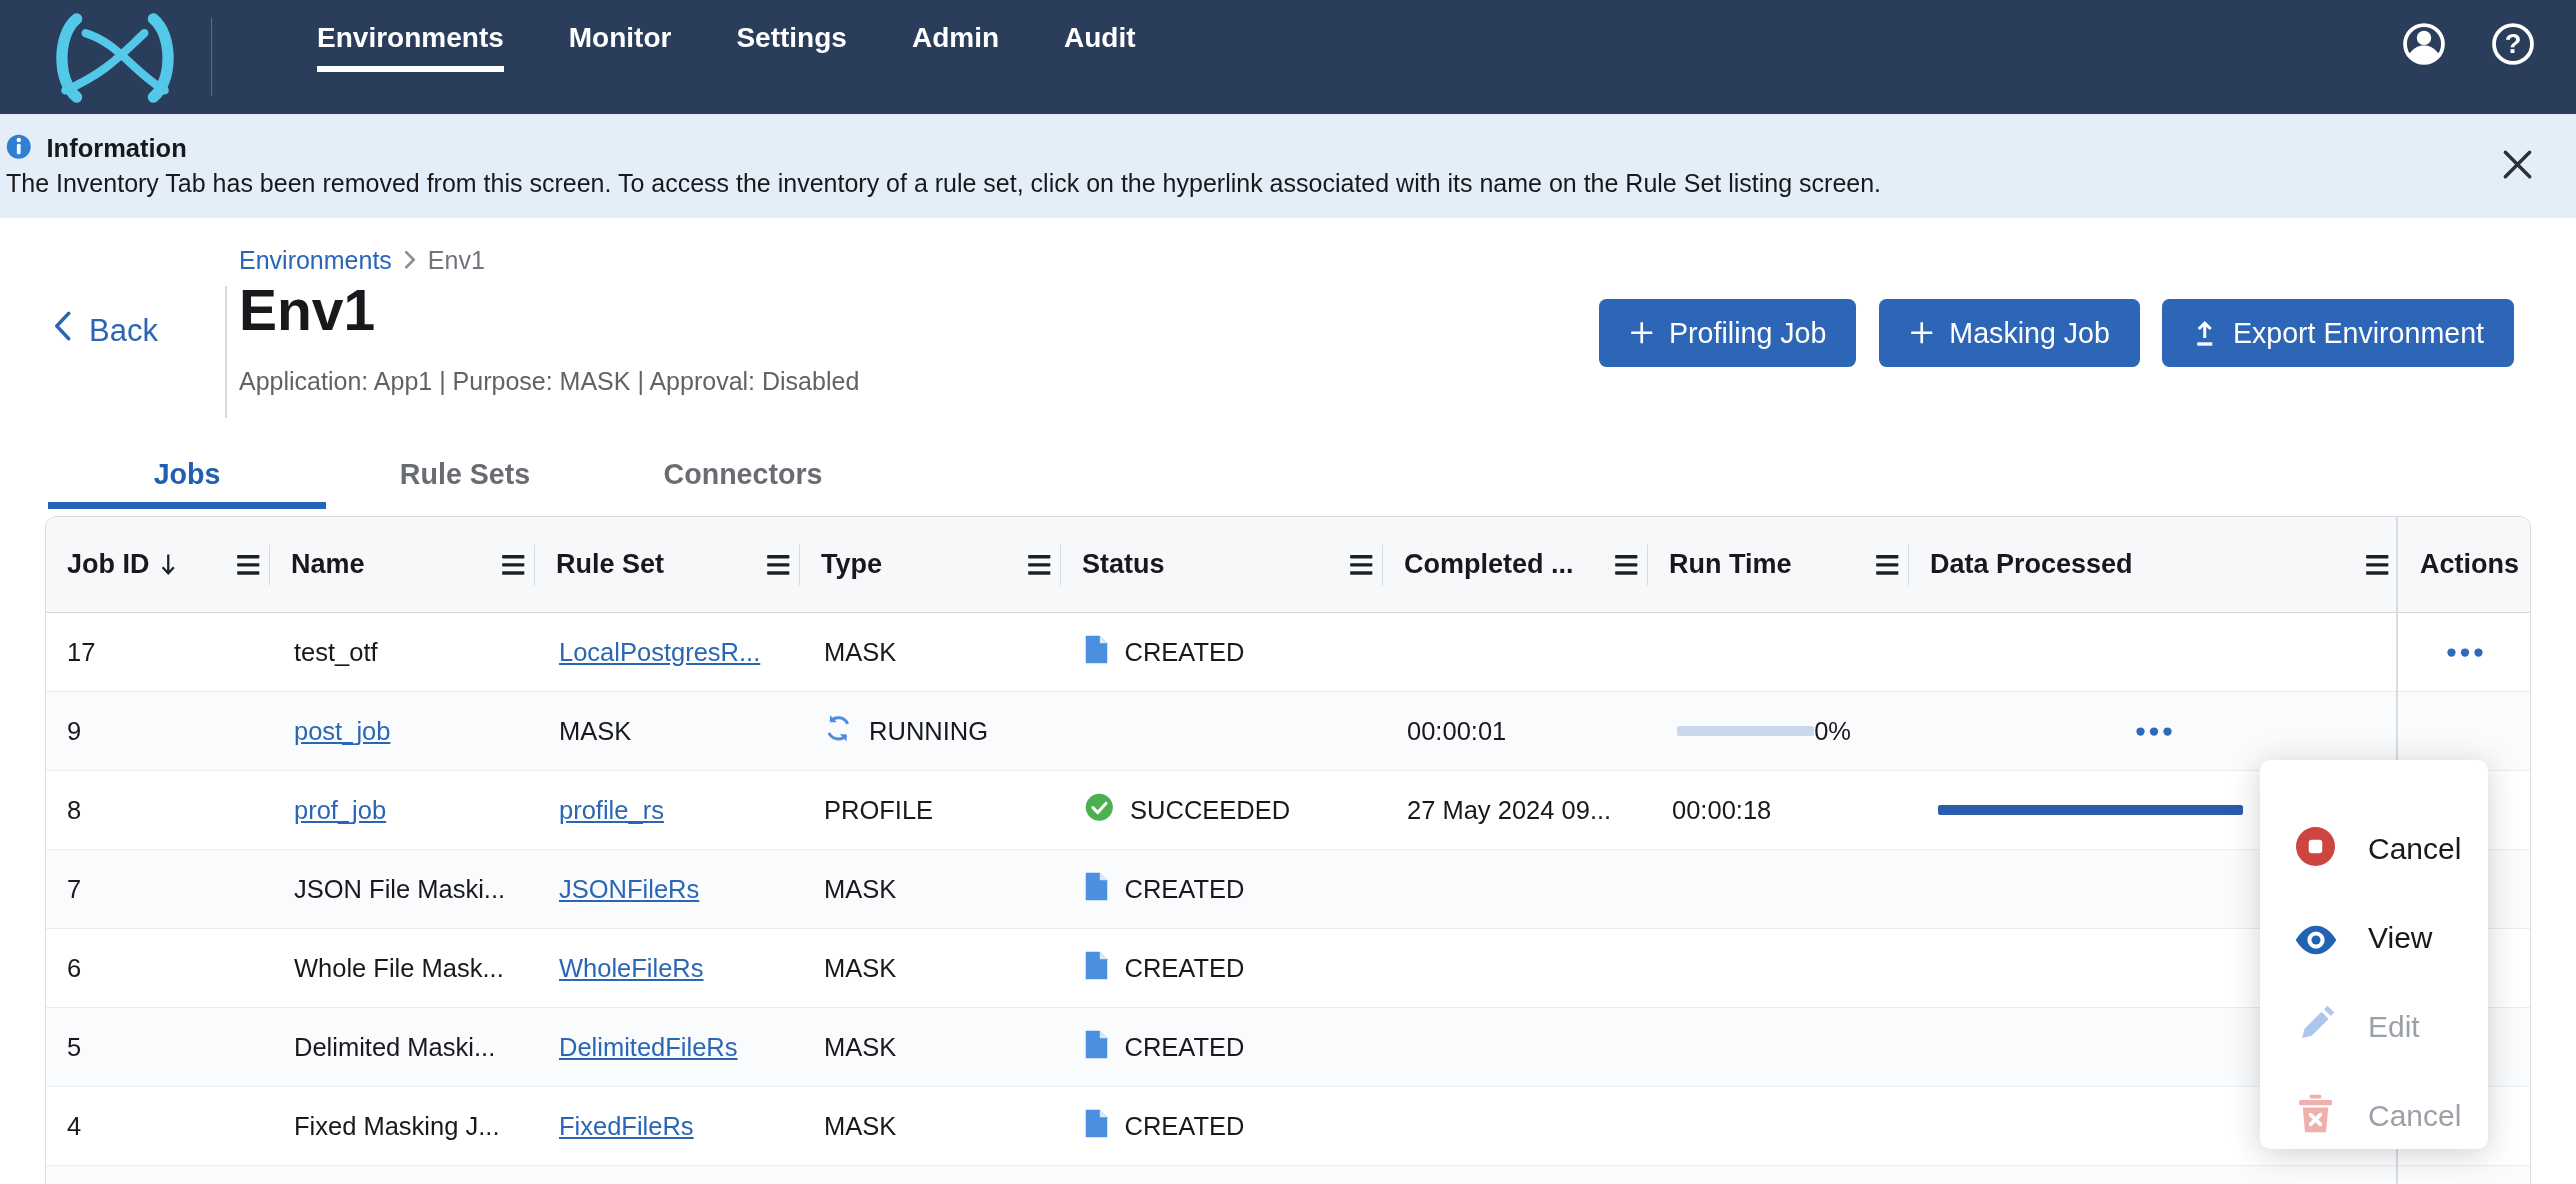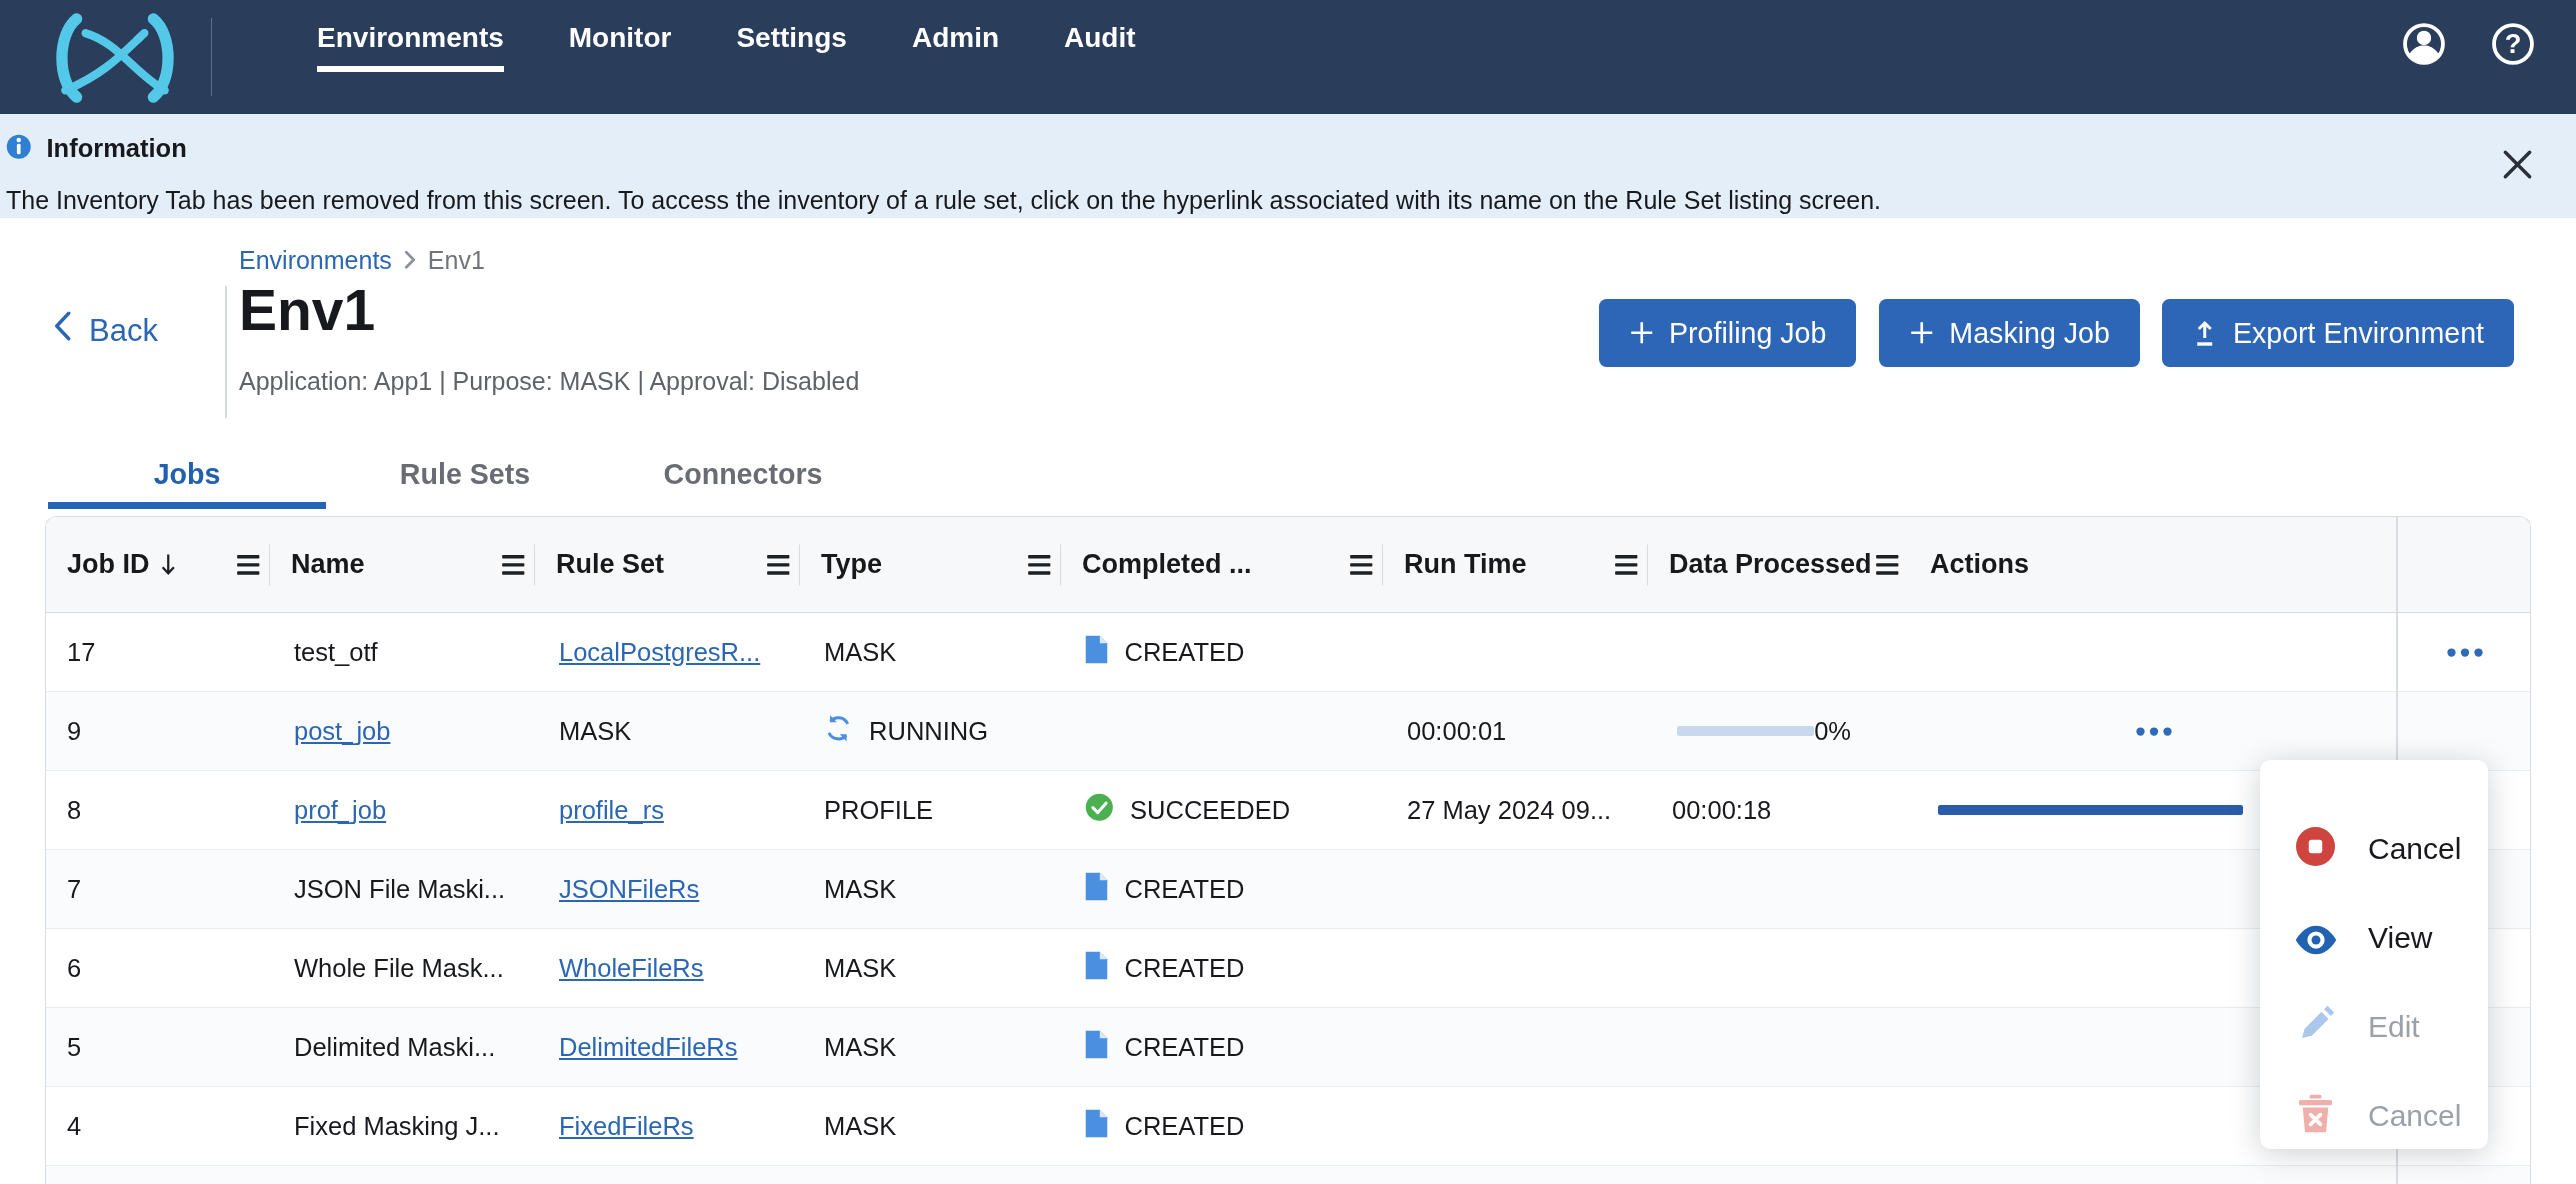--- a/index.html
+++ b/index.html
@@ -21,21 +21,21 @@
     padding-bottom:12px; border-bottom:6px solid transparent; cursor:pointer; }
   .nav-item.active { border-bottom-color:#fff; }
   .nav-icons { margin-left:auto; display:flex; align-items:center; gap:45px; margin-top:-22.5px; }
   .nav-icons span { display:block; cursor:pointer; }
 
   
   .banner { position:absolute; left:0; top:114px; width:2576px; height:104px;
     background:#e4eef9; padding:19.5px 0 0 6px; }
   .banner-head { display:flex; align-items:center; gap:15px; }
   .banner-title { font-size:25.5px; font-weight:700; color:#17191c; }
-  .banner-msg { margin-top:23px; font-size:25px; color:#17191c; }
+  .banner-msg { margin-top:6px; font-size:25px; color:#17191c; }
   .banner-close { position:absolute; right:41px; top:33px; background:none; border:none; cursor:pointer; }
 
   
   .breadcrumb { position:absolute; left:239px; top:246px; display:flex; align-items:center; gap:12px; font-size:25px; }
   .breadcrumb a { color:#2a66b4; text-decoration:none; cursor:pointer; }
   .crumb-current { color:#70757c; }
   .back { position:absolute; left:53px; top:311px; display:flex; align-items:flex-end; gap:18px;
     color:#2a66b4; font-size:31px; font-weight:500; cursor:pointer; }
   .vdivider { position:absolute; left:225px; top:286px; width:1.5px; height:132px; background:#d4d7dc; }
   .page-title { position:absolute; left:239px; top:277px; font-size:57px; font-weight:600; color:#17191c; }
@@ -258,20 +258,32 @@
             <svg width="22.5" height="20" viewBox="0 0 30 27">
               <g fill="#1d2125">
                 <rect width="30" height="4.6" rx="1"></rect>
                 <rect y="11" width="30" height="4.6" rx="1"></rect>
                 <rect y="22" width="30" height="4.6" rx="1"></rect>
               </g>
             </svg>
           </span>
         </div>
         <div class="th">
+          <span class="lbl">Status</span>
+          <span class="burger">
+            <svg width="22.5" height="20" viewBox="0 0 30 27">
+              <g fill="#1d2125">
+                <rect width="30" height="4.6" rx="1"></rect>
+                <rect y="11" width="30" height="4.6" rx="1"></rect>
+                <rect y="22" width="30" height="4.6" rx="1"></rect>
+              </g>
+            </svg>
+          </span>
+        </div>
+        <div class="th">
           <span class="lbl">Completed ...</span>
           <span class="burger">
             <svg width="22.5" height="20" viewBox="0 0 30 27">
               <g fill="#1d2125">
                 <rect width="30" height="4.6" rx="1"></rect>
                 <rect y="11" width="30" height="4.6" rx="1"></rect>
                 <rect y="22" width="30" height="4.6" rx="1"></rect>
               </g>
             </svg>
           </span>

